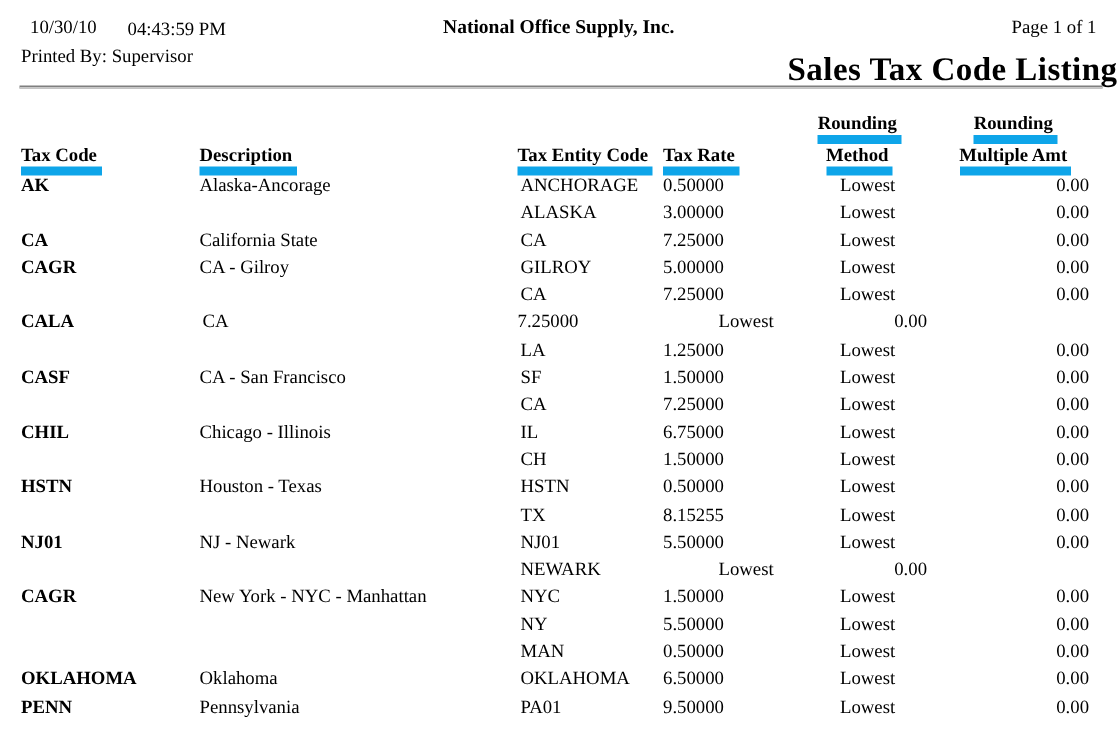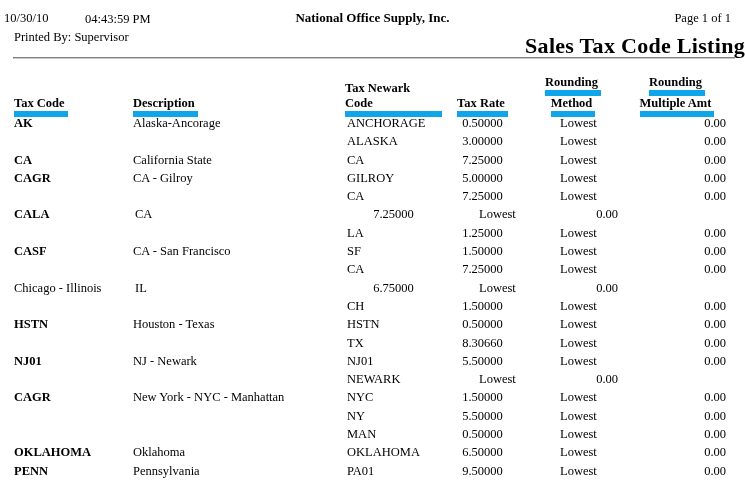--- a/index.html
+++ b/index.html
@@ -8,21 +8,21 @@
     position: relative;
     width: 745px;
     height: 497px;
     background: #ffffff;
     color: #000000;
     font-family: "Liberation Serif", "DejaVu Serif", serif;
     font-size: 12.5px;
     overflow: hidden;
   }
   
-  .hdr-date     { position: absolute; left: 4px;  top: 11px; }
+  .hdr-date     { position: absolute; left: 20px;  top: 11px; }
   .hdr-time     { position: absolute; left: 85px;  top: 12px; }
   .hdr-pageinfo { position: absolute; right: 14px; top: 11px; }
   .hdr-printed  { position: absolute; left: 14px;  top: 30px; }
   .hdr-company  {
     position: absolute; left: 0; right: 0; top: 10px;
     text-align: center; font-weight: bold; font-size: 13px;
   }
   .hdr-title {
     position: absolute; left: 0; right: 0; top: 33px;
     text-align: right; font-weight: bold; font-size: 22px;
@@ -39,28 +39,28 @@
   .cols {
     display: grid;
     grid-template-columns: 119px 212px 97px 81px 100px 108px;
   }
   .tbl-head { align-items: end; height: 33px; line-height: 15px; font-weight: bold; }
   .tbl-head .u {
     display: inline-block;
     border-bottom: 6px solid #0ea5e9;
     padding: 0 3px 0 0;
   }
-  .th-rate { text-align: center; }
+  .th-rate { text-align: left; }
   .th-center { text-align: center; }
   .tbl-body { margin-top: 6px; }
   .row { height: 18.3px; line-height: 18.3px; white-space: nowrap; }
   .c-code   { font-weight: bold; overflow: hidden; }
   .c-desc   { overflow: hidden; }
   .c-entity { padding-left: 2px; overflow: hidden; }
-  .c-rate   { text-align: center; }
+  .c-rate   { text-align: left; }
   .c-method { padding-left: 37px; }
   .c-mult   { text-align: right; padding-right: 5px; }
 </style>
 </head>
 <body>
 
 <div class="page">
 
   <div class="hdr-date">10/30/10</div>
   <div class="hdr-time">04:43:59 PM</div>
@@ -73,21 +73,21 @@
   <div class="tbl">
 
     <div class="cols tbl-head">
       <div>
         <span class="u">Tax Code</span>
       </div>
       <div>
         <span class="u">Description</span>
       </div>
       <div>
-        <span class="u">Tax Newark Code</span>
+        <span class="u">Tax Entity Code</span>
       </div>
       <div class="th-rate">
         <span class="u">Tax Rate</span>
       </div>
       <div class="th-center">
         <div><span class="u">Rounding</span></div>
         <div><span class="u">Method</span></div>
       </div>
       <div class="th-center">
         <div><span class="u">Rounding</span></div>
@@ -170,20 +170,21 @@
   <div class="cols row">
     <div class="c-code"></div>
     <div class="c-desc"></div>
     <div class="c-entity">CA</div>
     <div class="c-rate">7.25000</div>
     <div class="c-method">Lowest</div>
     <div class="c-mult">0.00</div>
   </div>
 
   <div class="cols row">
+    <div class="c-code">CHIL</div>
     <div class="c-desc">Chicago - Illinois</div>
     <div class="c-entity">IL</div>
     <div class="c-rate">6.75000</div>
     <div class="c-method">Lowest</div>
     <div class="c-mult">0.00</div>
   </div>
 
   <div class="cols row">
     <div class="c-code"></div>
     <div class="c-desc"></div>
@@ -199,21 +200,21 @@
     <div class="c-entity">HSTN</div>
     <div class="c-rate">0.50000</div>
     <div class="c-method">Lowest</div>
     <div class="c-mult">0.00</div>
   </div>
 
   <div class="cols row">
     <div class="c-code"></div>
     <div class="c-desc"></div>
     <div class="c-entity">TX</div>
-    <div class="c-rate">8.30660</div>
+    <div class="c-rate">8.15255</div>
     <div class="c-method">Lowest</div>
     <div class="c-mult">0.00</div>
   </div>
 
   <div class="cols row">
     <div class="c-code">NJ01</div>
     <div class="c-desc">NJ - Newark</div>
     <div class="c-entity">NJ01</div>
     <div class="c-rate">5.50000</div>
     <div class="c-method">Lowest</div>

